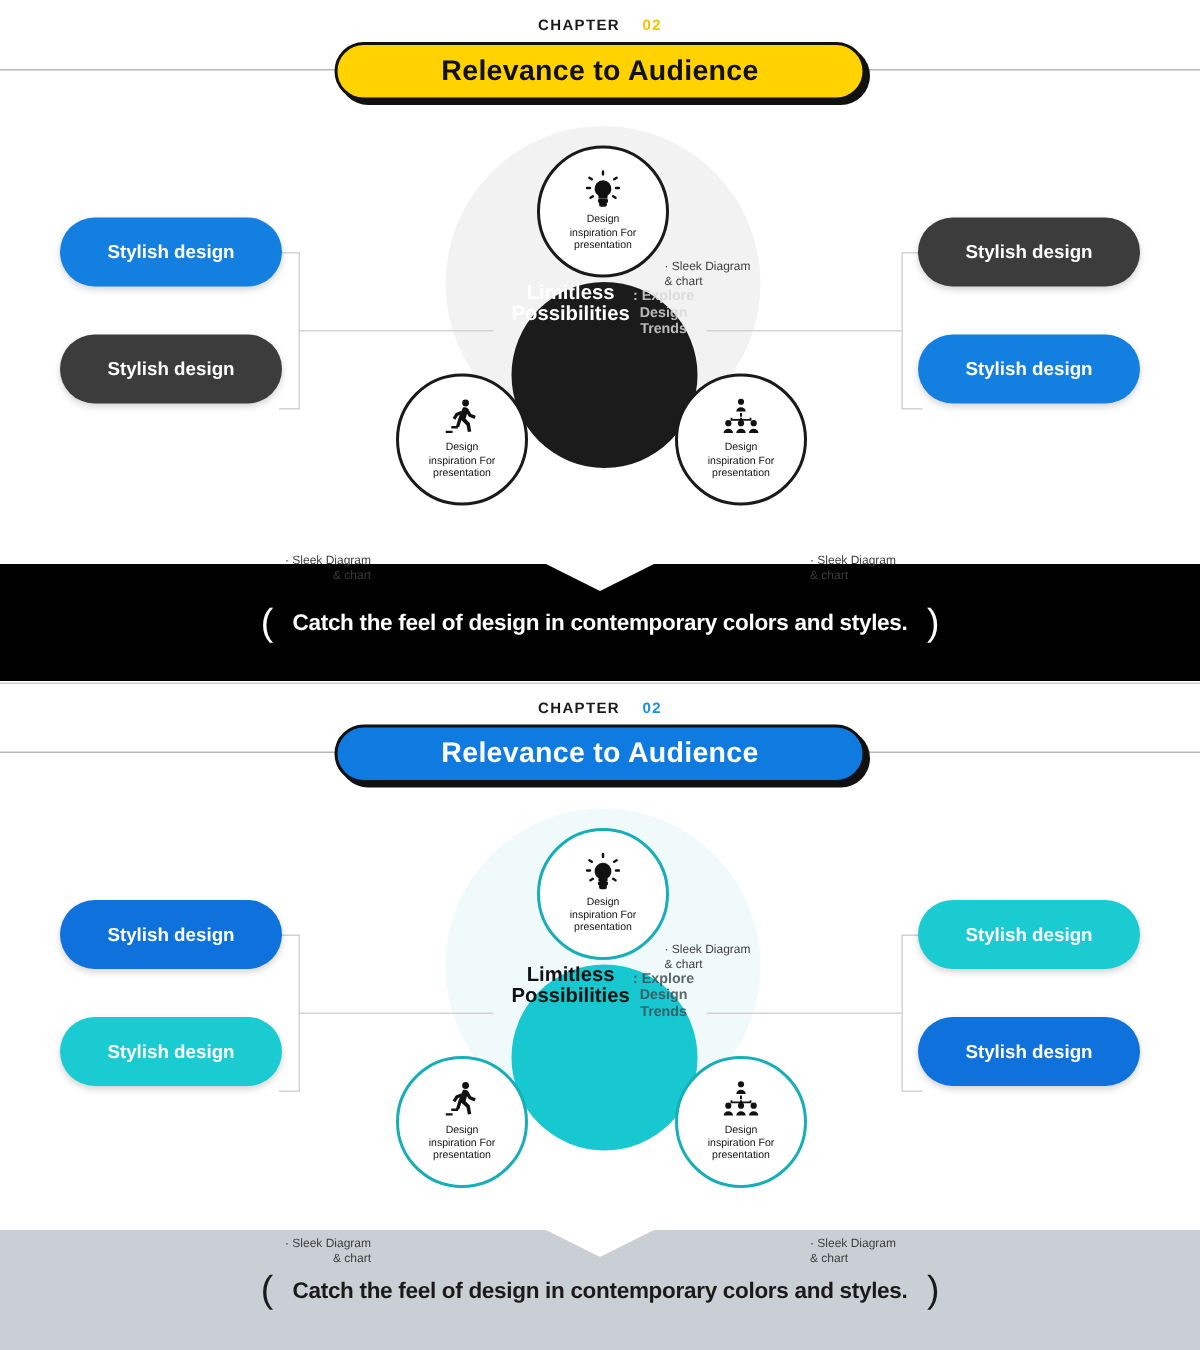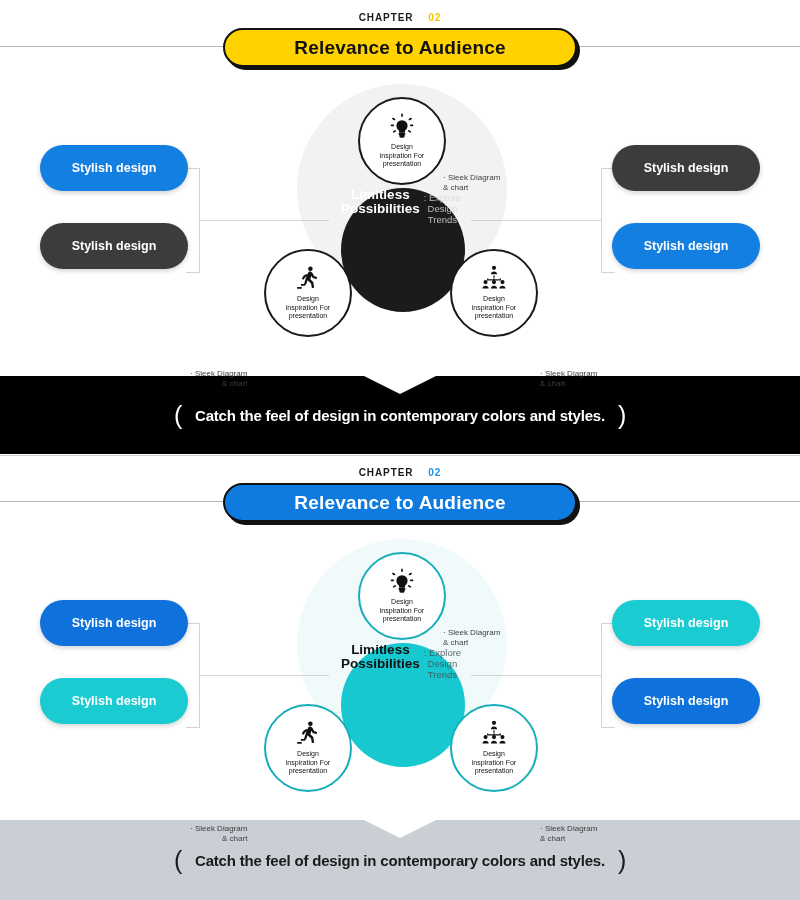--- a/index.html
+++ b/index.html
@@ -39,21 +39,21 @@
   .bg-blob{
     position:absolute;left:297px;top:14px;width:210px;height:210px;border-radius:50%;
   }
   .center-circle{
     position:absolute;left:341px;top:178px;width:124px;height:124px;border-radius:50%;
     transform:translate(0,-60px);
     display:flex;flex-direction:row;align-items:flex-start;justify-content:center;
     text-align:center;z-index:3;
   }
   .center-circle .ct{font-size:13.5px;font-weight:bold;line-height:14px;}
-  .center-circle .cs{font-size:9.5px;line-height:11px;margin-top:4px;opacity:.85;}
+  .center-circle .cs{font-size:9.5px;line-height:11px;margin-top:4px;opacity:.85;font-weight:bold;}
 
   .node{
     position:absolute;width:88px;height:88px;border-radius:50%;
     background:#fff;border:2.5px solid #1a1a1a;
     display:flex;flex-direction:column;align-items:center;justify-content:center;
     z-index:4;box-sizing:border-box;
   }
   .node .nlabel{font-size:7px;line-height:8.5px;text-align:center;color:#111;margin-top:4px;}
   .node .ico{width:26px;height:26px;display:block;}
   .node.top{left:358px;top:27px;}

